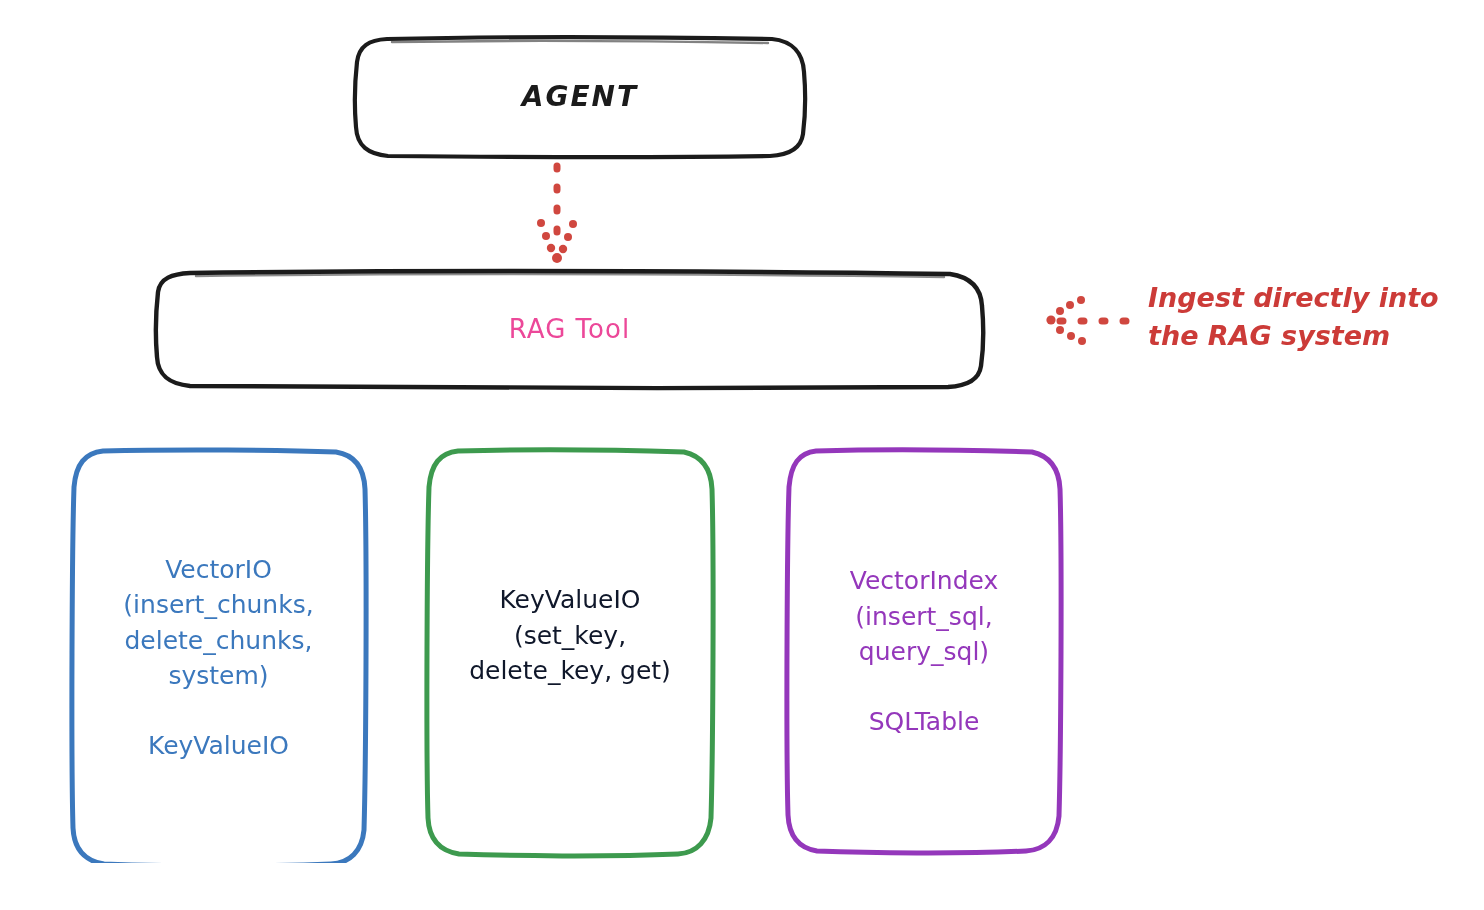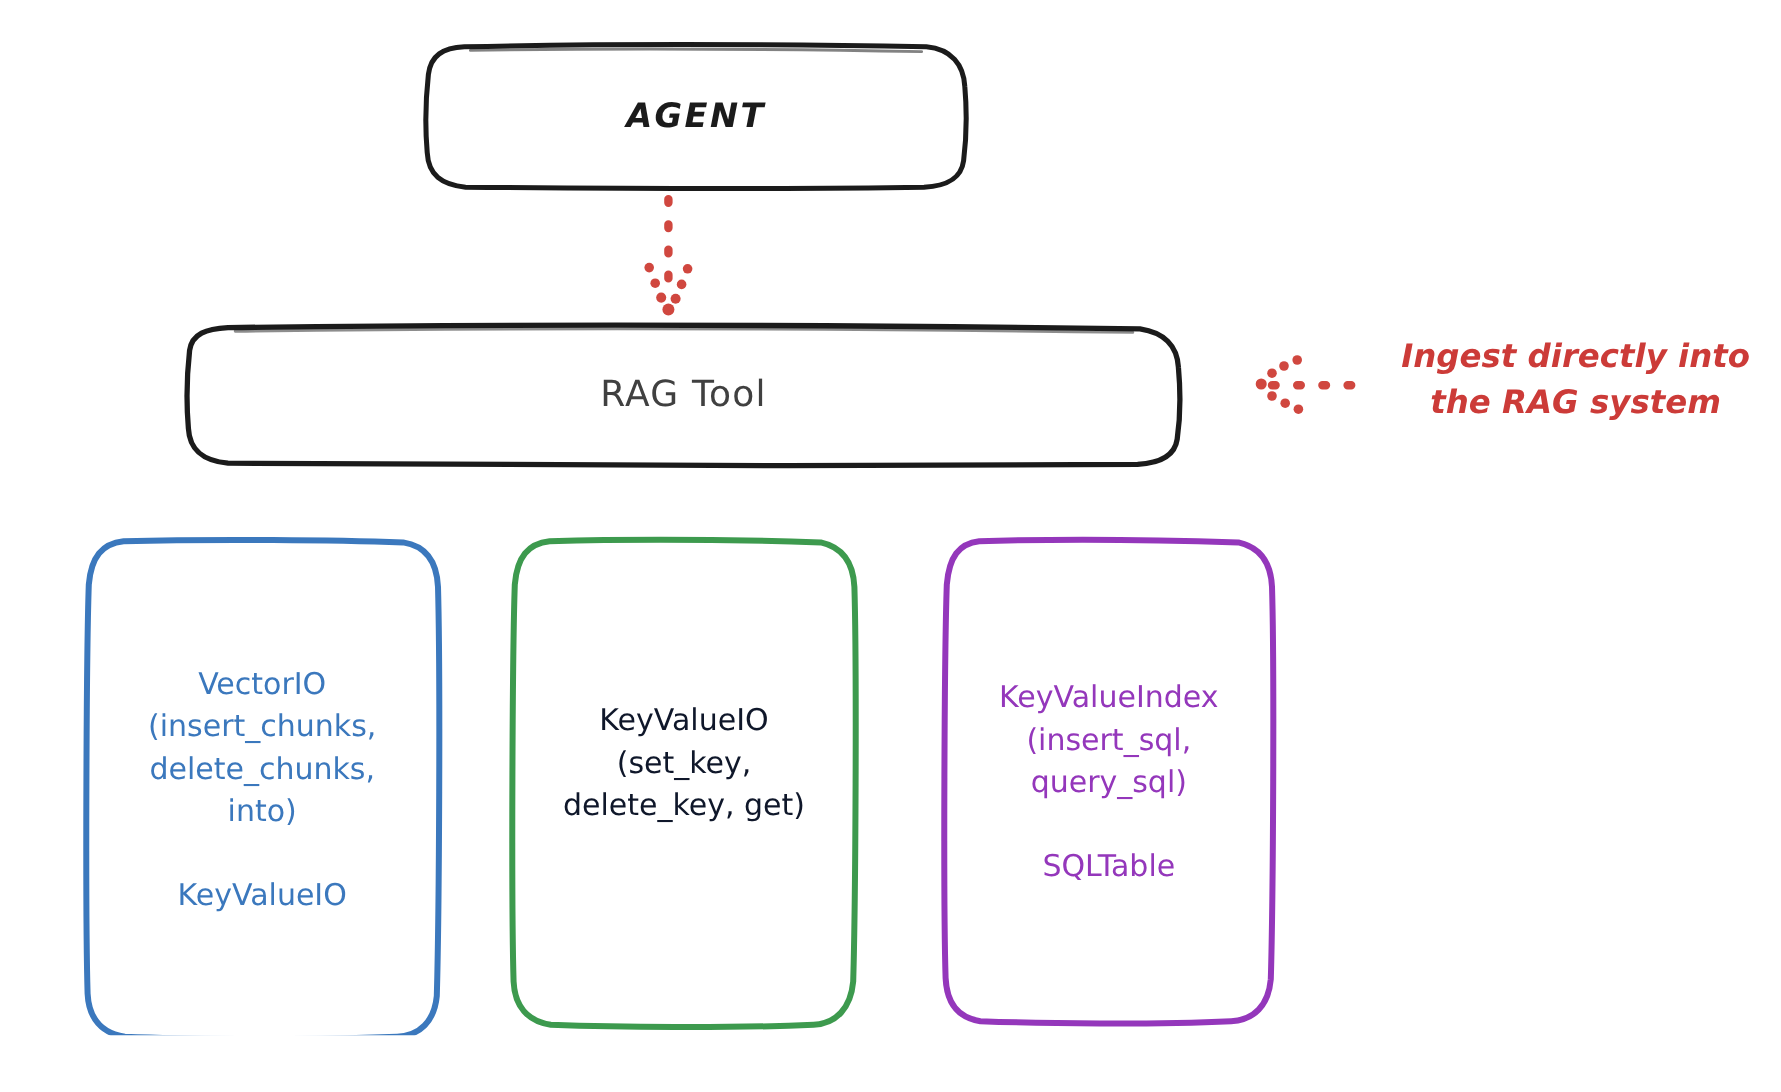--- a/index.html
+++ b/index.html
@@ -54,24 +54,24 @@
   }
   
   #ragtool-box {
     left: 157px;
     top: 272px;
     width: 825px;
     height: 114px;
   }
   #ragtool-box .node-label {
     font-family: "DejaVu Sans", sans-serif;
-    font-size: 30px;
+    font-size: 26px;
     font-weight: 400;
     letter-spacing: 1px;
-    color: #404040;
+    color: #ec4899;
   }
   
   #vector-box {
     left: 72px;
     top: 450px;
     width: 293px;
     height: 415px;
   }
   #keyvalue-box {
     left: 428px;
@@ -113,21 +113,21 @@
     left: 1148px;
     top: 279px;
     width: 330px;
     font-family: "DejaVu Sans", sans-serif;
     font-size: 27px;
     font-weight: 700;
     font-style: italic;
     line-height: 1.4;
     color: #cc3b38;
     white-space: pre-line;
-    text-align: center;
+    text-align: left;
   }
 </style>
 </head>
 <body>
 
 <div id="canvas">
 
   <svg class="sketch-svg" viewBox="0 0 1484 910">
 
     <g>
@@ -198,38 +198,38 @@
 
   <div class="node" id="ragtool-box">
     <div class="node-label">RAG Tool</div>
   </div>
 
   <div class="node" id="vector-box">
     <div class="leaf-inner">
       <div class="leaf-label">VectorIO
 (insert_chunks,
 delete_chunks,
-into)</div>
+system)</div>
       <div class="leaf-gap"></div>
       <div class="leaf-label">KeyValueIO</div>
     </div>
   </div>
 
   <div class="node" id="keyvalue-box">
     <div class="leaf-inner">
       <div class="leaf-label">KeyValueIO
 (set_key,
 delete_key, get)</div>
       <div class="leaf-gap"></div>
     </div>
   </div>
 
   <div class="node" id="relational-box">
     <div class="leaf-inner">
-      <div class="leaf-label">KeyValueIndex
+      <div class="leaf-label">VectorIndex
 (insert_sql,
 query_sql)</div>
       <div class="leaf-gap"></div>
       <div class="leaf-label">SQLTable</div>
     </div>
   </div>
 
   <div id="annotation">Ingest directly into
 the RAG system</div>
 

